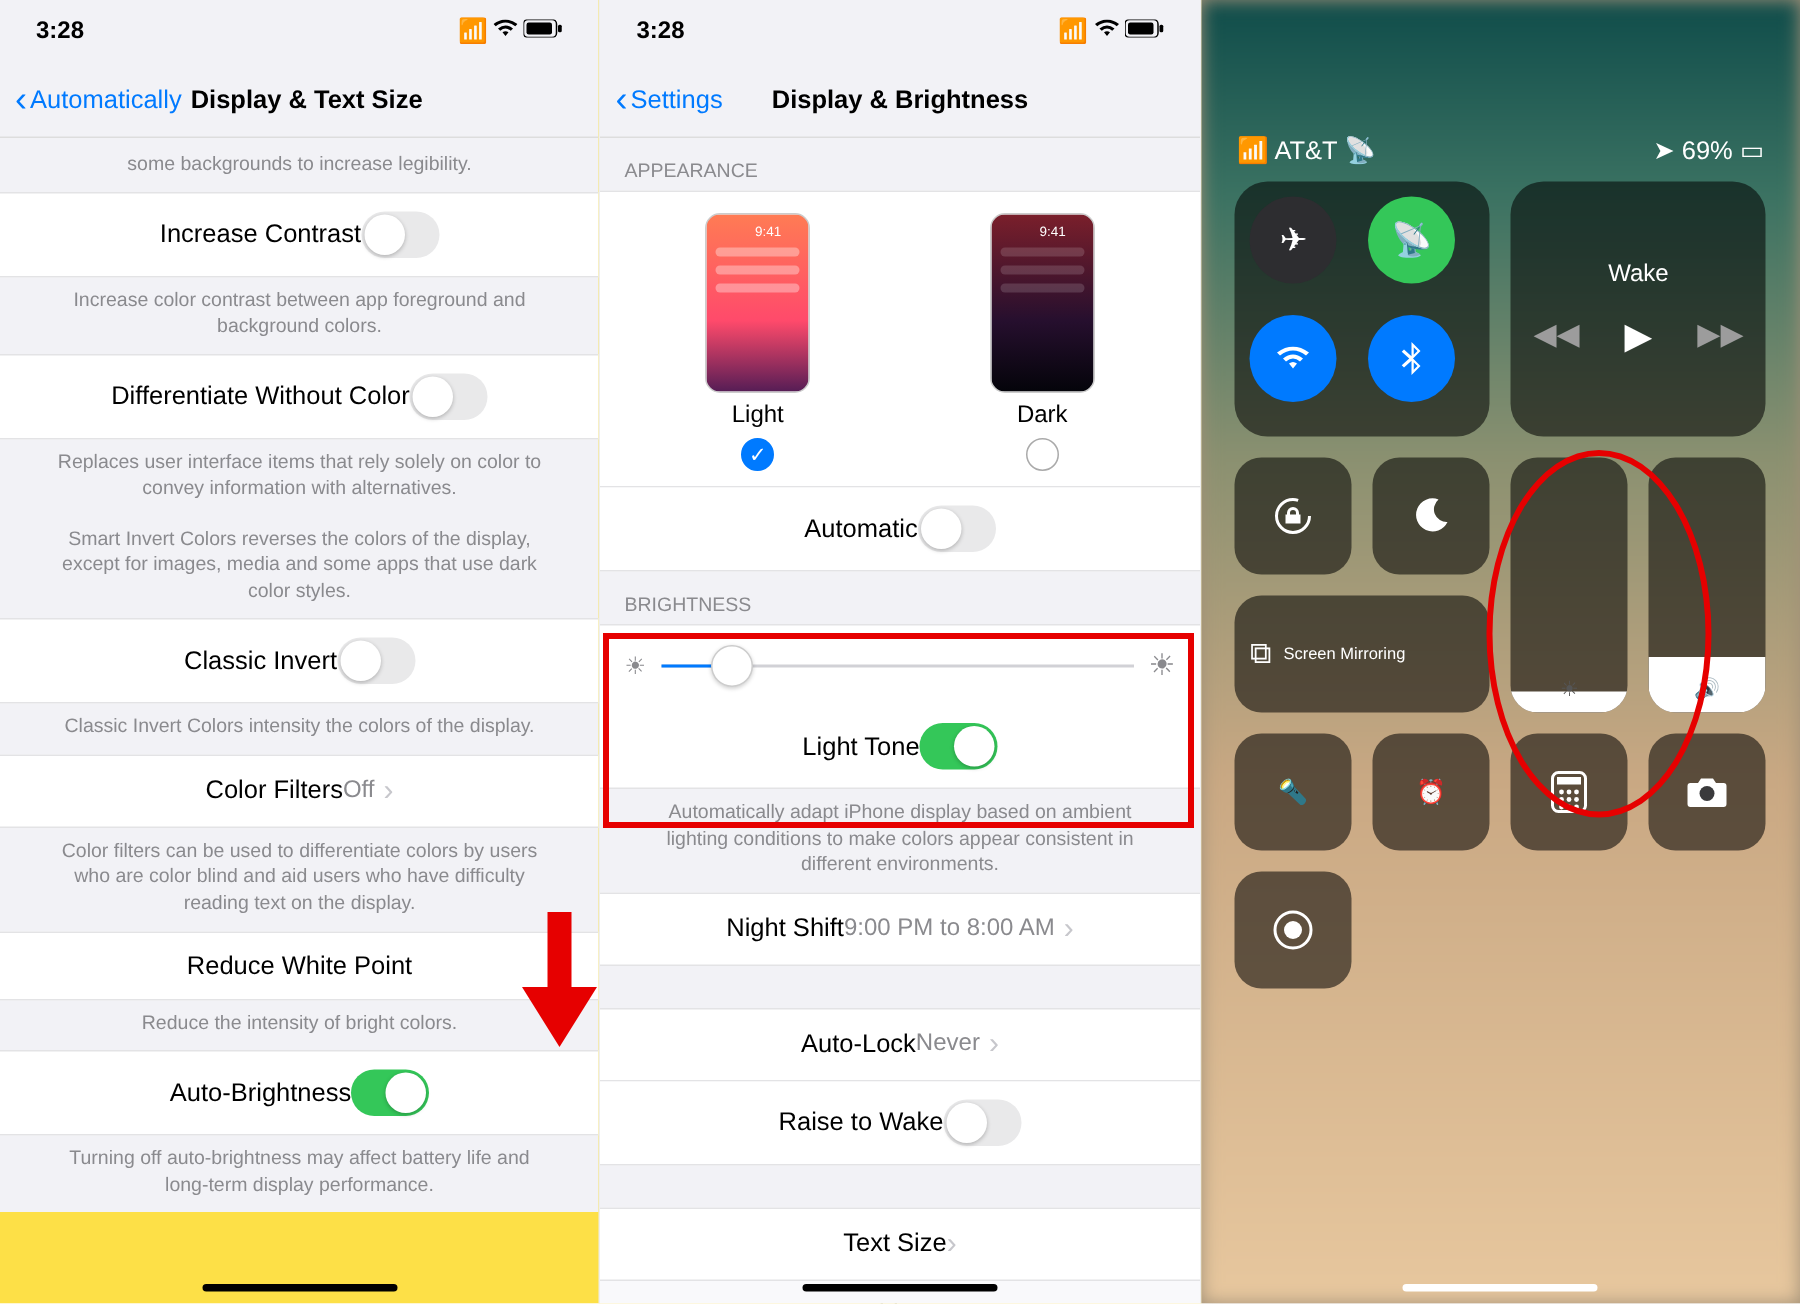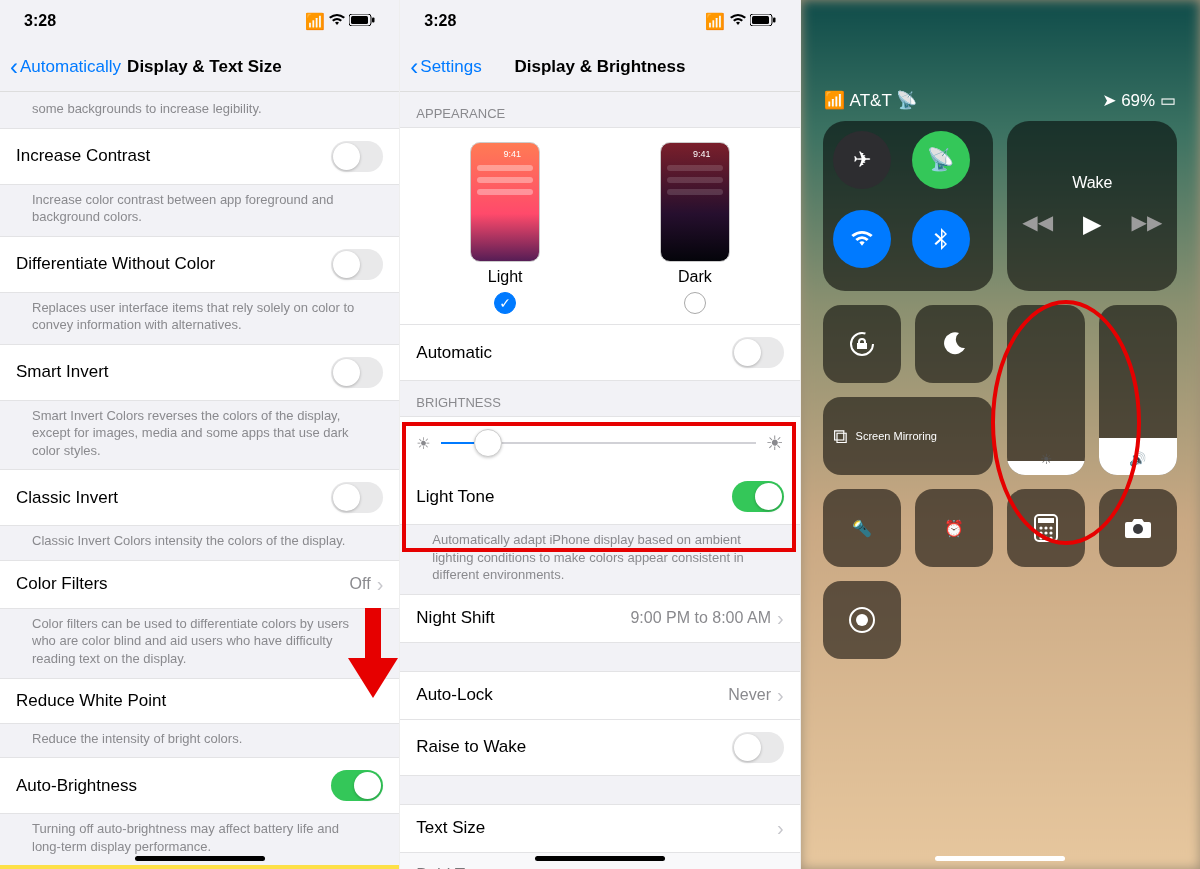--- a/index.html
+++ b/index.html
@@ -66,29 +66,30 @@
     font-size: 13px;
     color: #8a8a8e;
     padding: 14px 16px 6px;
     text-transform: uppercase;
   }
   .section-footer {
     font-size: 13px;
     color: #8a8a8e;
     padding: 6px 32px 10px;
     line-height: 1.35;
+    text-align: center;
   }
   .row {
     background: #fff;
     border-top: 1px solid #e3e3e5;
     border-bottom: 1px solid #e3e3e5;
     padding: 12px 16px;
     display: flex;
     align-items: center;
-    justify-content: space-between;
+    justify-content: center;
     font-size: 17px;
     min-height: 46px;
   }
   .row + .row { border-top: none; }
   .row-detail { color:#8a8a8e; font-size:16px; display:flex; align-items:center; gap:6px;}
   .chev { color:#c7c7cc; font-size:20px; }
   .toggle {
     width: 52px; height: 31px; border-radius: 16px;
     background: #e9e9ea; position: relative;
     transition: background .2s;
@@ -193,26 +194,20 @@
     <div class="section-footer">Increase color contrast between app foreground and background colors.</div>
 
     <div class="row">
       <span>Differentiate Without Color</span>
       <div class="toggle">
           <div class="knob"></div>
         </div>
     </div>
     <div class="section-footer">Replaces user interface items that rely solely on color to convey information with alternatives.</div>
 
-    <div class="row">
-      <span>Smart Invert</span>
-      <div class="toggle">
-          <div class="knob"></div>
-        </div>
-    </div>
     <div class="section-footer">Smart Invert Colors reverses the colors of the display, except for images, media and some apps that use dark color styles.</div>
 
     <div class="row">
       <span>Classic Invert</span>
       <div class="toggle">
           <div class="knob"></div>
         </div>
     </div>
     <div class="section-footer">Classic Invert Colors intensity the colors of the display.</div>
 

